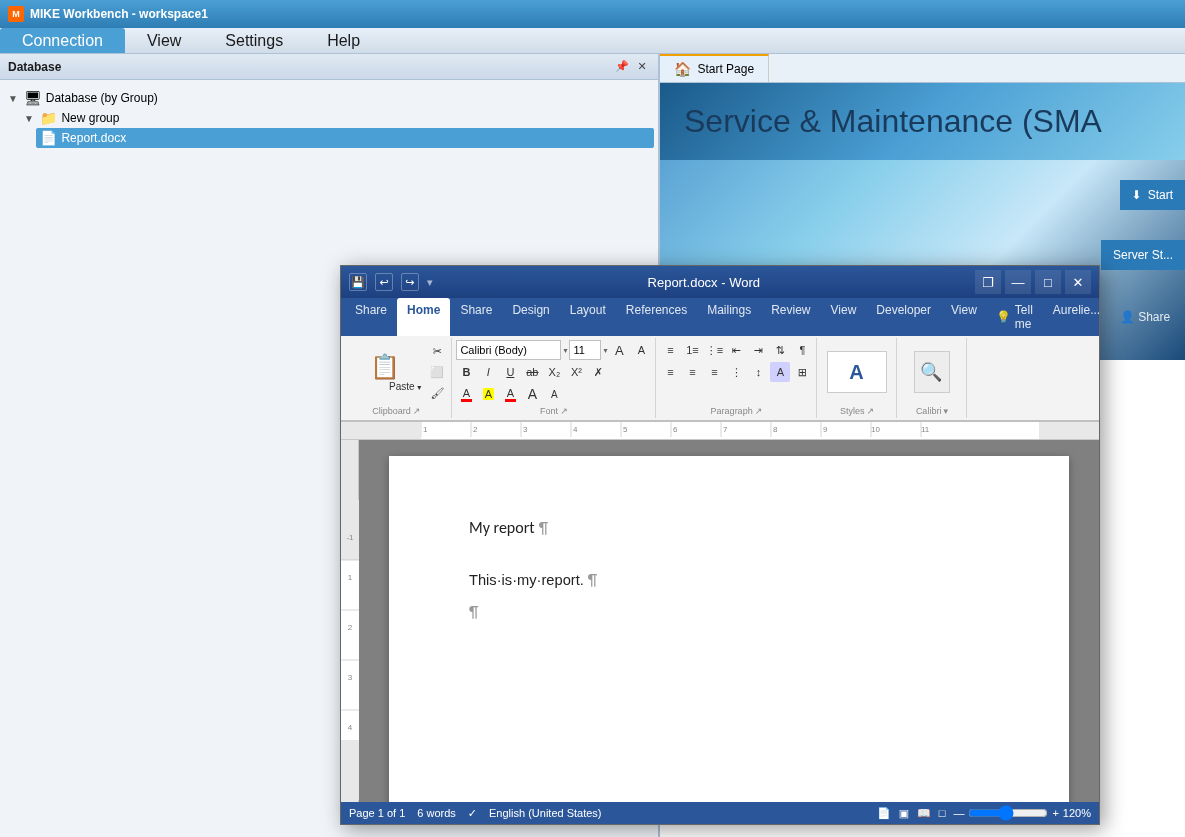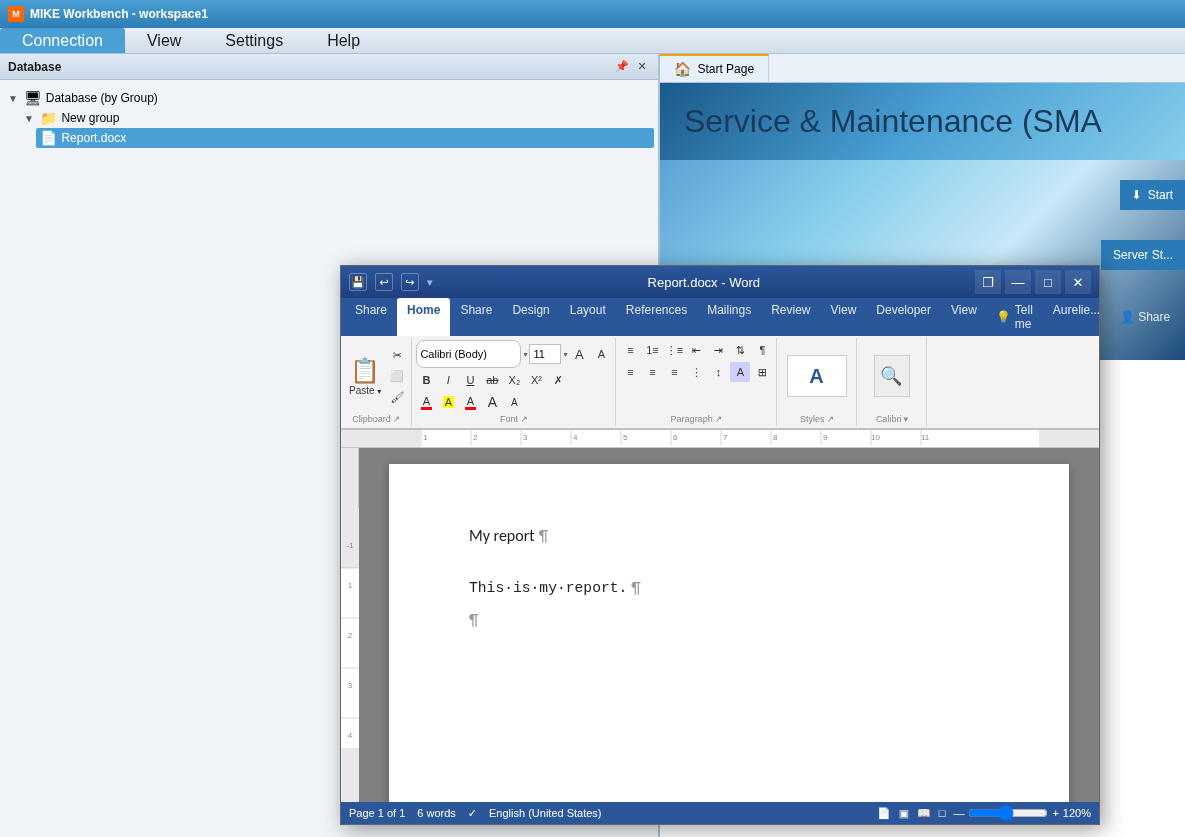--- a/index.html
+++ b/index.html
@@ -324,37 +324,37 @@
       padding: 2px 4px;
     }
     .rb-group-content { display: flex; align-items: center; gap: 2px; flex: 1; }
     .rb-group-label { font-size: 9px; color: #888; margin-top: 2px; display: flex; align-items: center; gap: 2px; }
     .rb-large-btn {
       display: flex; flex-direction: column; align-items: center;
       padding: 2px 4px; cursor: pointer; border-radius: 2px;
       min-width: 36px;
     }
     .rb-large-btn .btn-icon { font-size: 24px; }
-    .rb-large-btn .btn-label { font-size: 10px; color: #333; }
+    .rb-large-btn .btn-label { font-size: 10px; color: #333; margin-left: 40px; }
     .rb-small-btn-col { display: flex; flex-direction: column; gap: 1px; }
     .rb-small-btn {
       padding: 1px 3px; cursor: pointer; border-radius: 2px;
       font-size: 11px; width: 20px; height: 20px;
       display: flex; align-items: center; justify-content: center;
       border: 1px solid transparent; color: #333;
     }
     .rb-small-btn.bold { font-weight: bold; }
     .rb-small-btn.italic { font-style: italic; }
     .rb-small-btn.underline { text-decoration: underline; }
     .rb-font-row { display: flex; align-items: center; gap: 2px; }
     .rb-input {
       border: 1px solid #c0c0c0; background: white;
       font-size: 11px; padding: 1px 3px;
     }
-    .rb-font-name { width: 105px; height: 28px; border-radius: 8px; }
+    .rb-font-name { width: 105px; height: 20px; }
     .rb-font-size { width: 32px; height: 20px; }
 
     
     .styles-box {
       width: 60px; height: 42px;
       background: white;
       border: 1px solid #ccc;
       display: flex; align-items: center; justify-content: center;
       font-size: 11px;
       font-weight: bold;
@@ -649,21 +649,21 @@
 
     <div class="word-doc-area">
       <div class="word-page">
         <div class="doc-content">
           <div class="doc-line">
             <span style="font-family:Calibri,sans-serif;font-size:12pt;color:#222;">My report</span>
             <span class="pilcrow">¶</span>
           </div>
           <div style="height:20px"></div>
           <div class="doc-line">
-            <span style="font-family:Liberation Mono, monospace;font-size:11pt;color:#222;">This·is·my·report.</span>
+            <span style="font-family:Liberation Sans, sans-serif;font-size:11pt;color:#222;">This·is·my·report.</span>
             <span class="pilcrow">¶</span>
           </div>
           <div class="doc-line">
             <span class="pilcrow">¶</span>
           </div>
         </div>
       </div>
     </div>
   </div>
 

